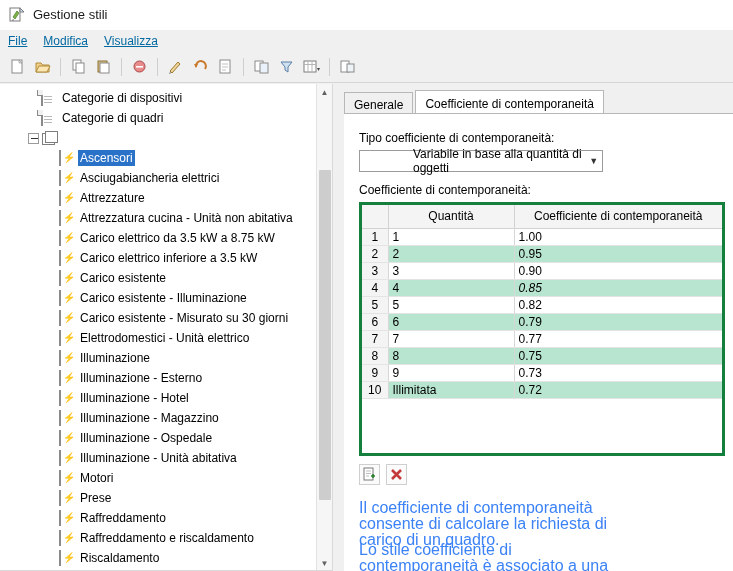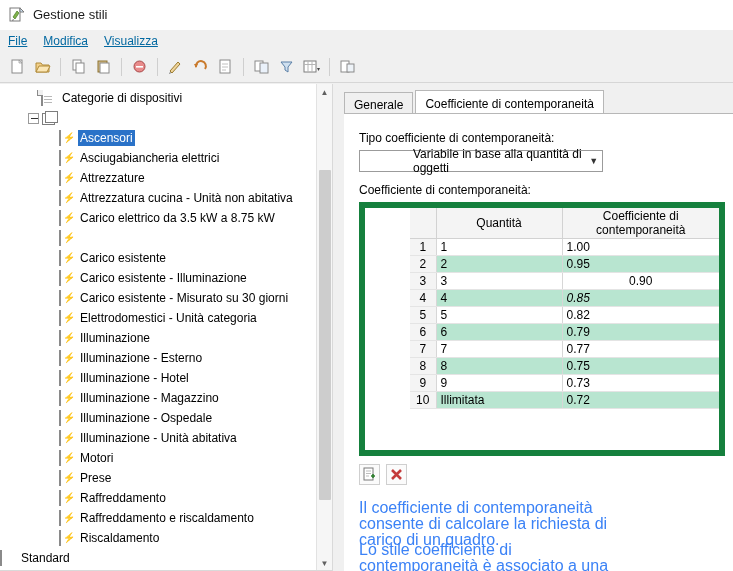--- a/index.html
+++ b/index.html
@@ -285,23 +285,22 @@
     width: 20px; height: 20px;
     display: flex; align-items: center; justify-content: center;
     color: #333;
     font-size: 9px;
   }
 
   
   .grid-wrap {
     position: absolute;
     background: #ffffff;
-    border: 6px solid #15803d;
+    border: 3px solid #15803d;
     overflow: hidden;
-    padding-left: 45px;
   }
   table.grid {
     border-collapse: collapse;
     width: 100%;
     font-size: 12px;
   }
   table.grid th {
     height: 23px;
     background: #f4f4f4;
     border-right: 1px solid #d2d2d2;
@@ -461,20 +460,30 @@
               <span class="dotline"></span>
               <span class="node-icon"><span class="ico-page"><span class="bars">
                     <i></i>
                     <i></i>
                     <i></i>
                   </span></span></span>
               <span class="node-label">Categorie di dispositivi</span>
             </div>
             <div class="tree-row">
               <span class="tw" style="display: inline-block; width: 28px; height: 14px;"></span>
+              <span class="dotline"></span>
+              <span class="node-icon"><span class="ico-page"><span class="bars">
+                    <i></i>
+                    <i></i>
+                    <i></i>
+                  </span></span></span>
+              <span class="node-label">Categorie di quadri</span>
+            </div>
+            <div class="tree-row">
+              <span class="tw" style="display: inline-block; width: 28px; height: 14px;"></span>
               <span class="expander"></span>
               <span class="node-icon"><span class="ico-folderstack"></span></span>
             </div>
             <div class="tree-row selected">
               <span class="tw" style="display: inline-block; width: 46px; height: 14px;"></span>
               <span class="dotline"></span>
               <span class="node-icon"><span class="ico-doc"><span class="bolt">⚡</span></span></span>
               <span class="node-label">Ascensori</span>
             </div>
             <div class="tree-row">
@@ -498,20 +507,21 @@
             <div class="tree-row">
               <span class="tw" style="display: inline-block; width: 46px; height: 14px;"></span>
               <span class="dotline"></span>
               <span class="node-icon"><span class="ico-doc"><span class="bolt">⚡</span></span></span>
               <span class="node-label">Carico elettrico da 3.5 kW a 8.75 kW</span>
             </div>
             <div class="tree-row">
               <span class="tw" style="display: inline-block; width: 46px; height: 14px;"></span>
               <span class="dotline"></span>
               <span class="node-icon"><span class="ico-doc"><span class="bolt">⚡</span></span></span>
+              <span class="node-label">Carico elettrico inferiore a 3.5 kW</span>
             </div>
             <div class="tree-row">
               <span class="tw" style="display: inline-block; width: 46px; height: 14px;"></span>
               <span class="dotline"></span>
               <span class="node-icon"><span class="ico-doc"><span class="bolt">⚡</span></span></span>
               <span class="node-label">Carico esistente</span>
             </div>
             <div class="tree-row">
               <span class="tw" style="display: inline-block; width: 46px; height: 14px;"></span>
               <span class="dotline"></span>
@@ -521,21 +531,21 @@
             <div class="tree-row">
               <span class="tw" style="display: inline-block; width: 46px; height: 14px;"></span>
               <span class="dotline"></span>
               <span class="node-icon"><span class="ico-doc"><span class="bolt">⚡</span></span></span>
               <span class="node-label">Carico esistente - Misurato su 30 giorni</span>
             </div>
             <div class="tree-row">
               <span class="tw" style="display: inline-block; width: 46px; height: 14px;"></span>
               <span class="dotline"></span>
               <span class="node-icon"><span class="ico-doc"><span class="bolt">⚡</span></span></span>
-              <span class="node-label">Elettrodomestici - Unità categoria</span>
+              <span class="node-label">Elettrodomestici - Unità elettrico</span>
             </div>
             <div class="tree-row">
               <span class="tw" style="display: inline-block; width: 46px; height: 14px;"></span>
               <span class="dotline"></span>
               <span class="node-icon"><span class="ico-doc"><span class="bolt">⚡</span></span></span>
               <span class="node-label">Illuminazione</span>
             </div>
             <div class="tree-row">
               <span class="tw" style="display: inline-block; width: 46px; height: 14px;"></span>
               <span class="dotline"></span>
@@ -643,21 +653,21 @@
                   <td class="coef" style="border-right: none;">1.00</td>
                 </tr>
                 <tr class="hl">
                   <td class="rownum">2</td>
                   <td class="qty">2</td>
                   <td class="coef" style="border-right: none;">0.95</td>
                 </tr>
                 <tr class="">
                   <td class="rownum">3</td>
                   <td class="qty">3</td>
-                  <td class="coef" style="border-right: none; text-align: center;">0.90</td>
+                  <td class="coef" style="border-right: none;">0.90</td>
                 </tr>
                 <tr class="hl">
                   <td class="rownum">4</td>
                   <td class="qty">4</td>
                   <td class="coef" style="border-right: none; font-style: italic;">0.85</td>
                 </tr>
                 <tr class="">
                   <td class="rownum">5</td>
                   <td class="qty">5</td>
                   <td class="coef" style="border-right: none;">0.82</td>

